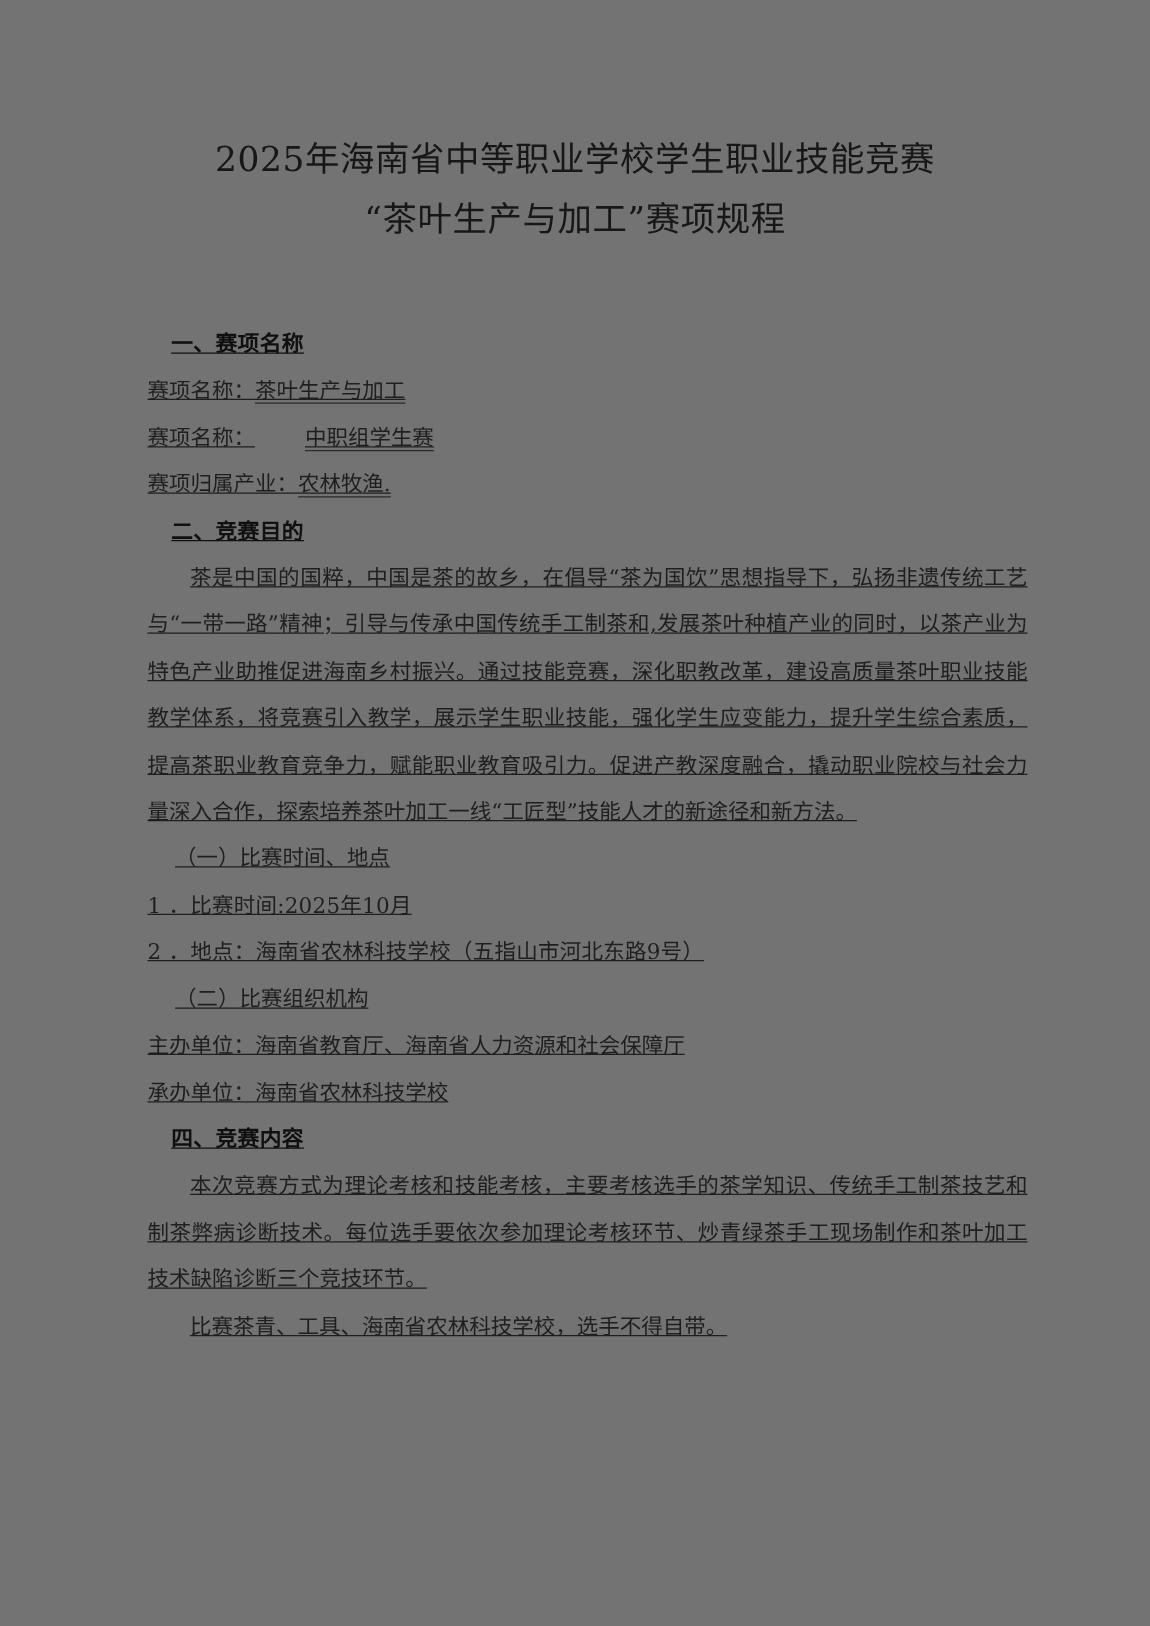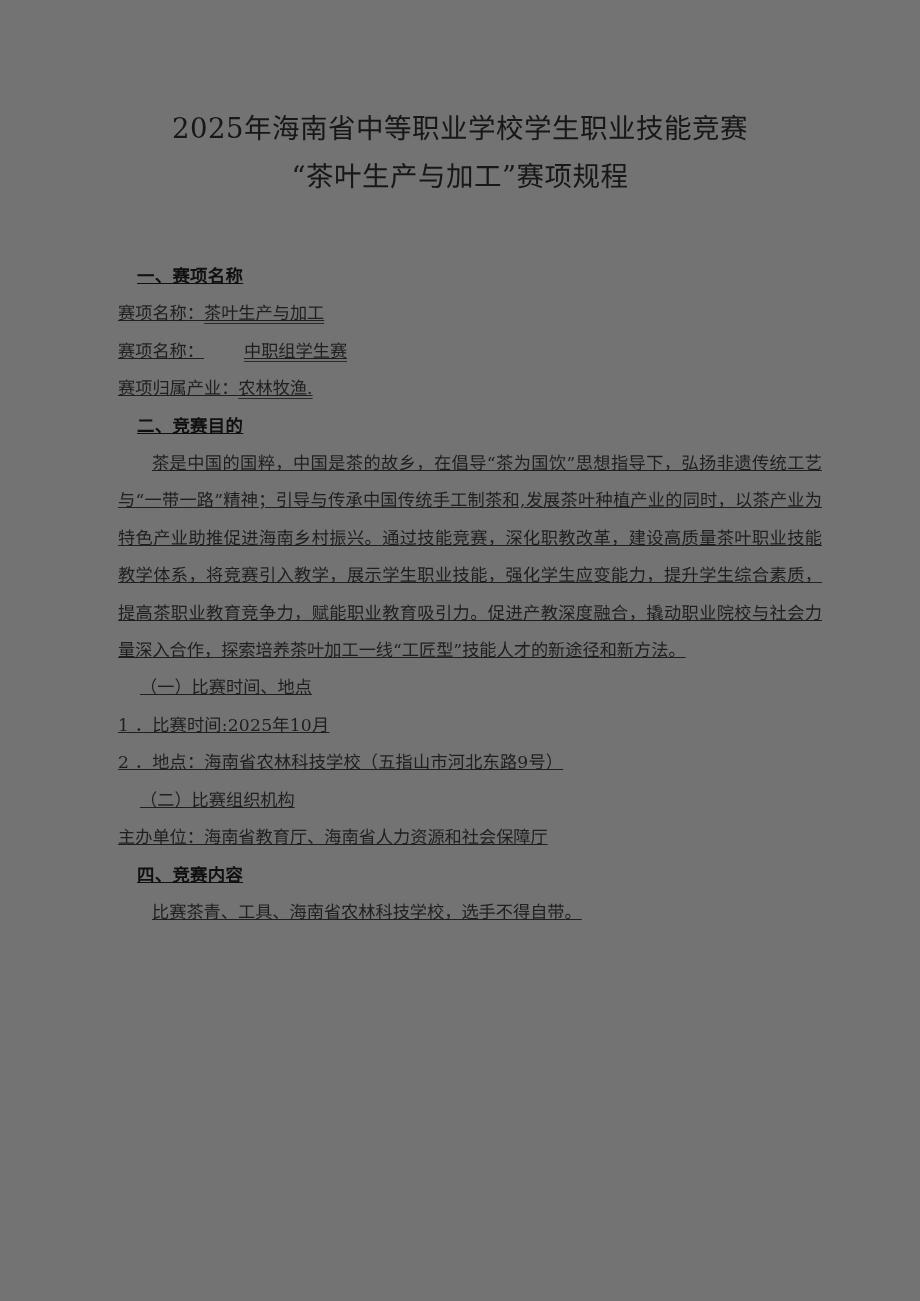--- a/index.html
+++ b/index.html
@@ -132,20 +132,22 @@
     <p class="blk sub-head">（一）比赛时间、地点</p>
 
     <p class="blk num-item">1 ．比赛时间:2025年10月</p>
 
     <p class="blk num-item">2 ．地点：海南省农林科技学校（五指山市河北东路9号）</p>
 
     <p class="blk sub-head">（二）比赛组织机构</p>
 
     <p class="blk flush">主办单位：海南省教育厅、海南省人力资源和社会保障厅</p>
 
+    <p class="blk flush">承办单位：海南省农林科技学校</p>
 
     <p class="blk sec-head">四、竞赛内容</p>
 
+    <p class="blk para">本次竞赛方式为理论考核和技能考核，主要考核选手的茶学知识、传统手工制茶技艺和制茶弊病诊断技术。每位选手要依次参加理论考核环节、炒青绿茶手工现场制作和茶叶加工技术缺陷诊断三个竞技环节。</p>
 
     <p class="blk para">比赛茶青、工具、海南省农林科技学校，选手不得自带。</p>
 
   </div>
 </div>
 
 </body></html>

